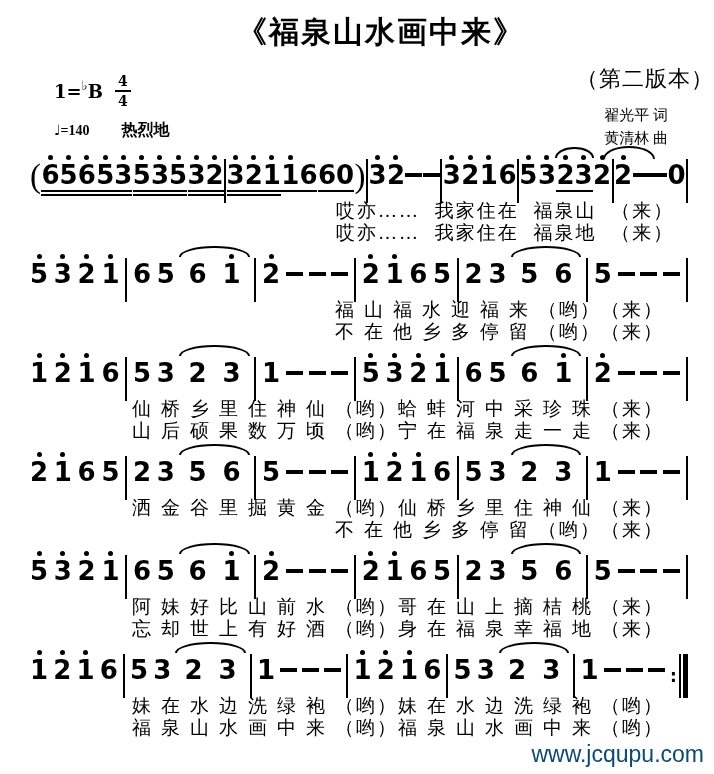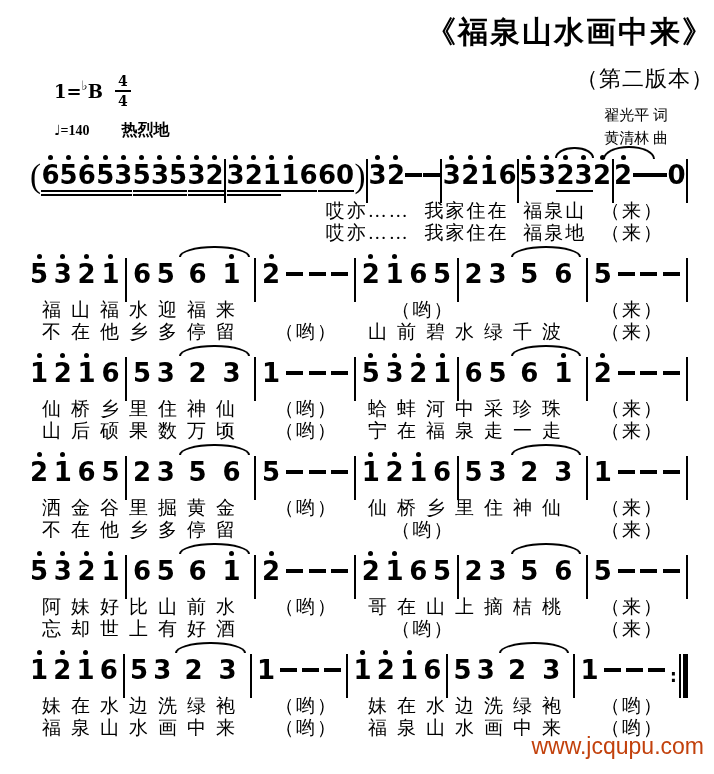--- a/index.html
+++ b/index.html
@@ -2,21 +2,21 @@
 <html><head>
 <meta charset="utf-8">
 <style>
   html,body { margin:0; padding:0; }
   body {
     width:714px; height:774px; position:relative; overflow:hidden;
     background:#ffffff; color:#000;
     font-family:"Liberation Serif", serif;
   }
   .title {
-    position:absolute; top:12px; left:0; right:0; text-align:right;
+    position:absolute; top:12px; left:0; right:0; text-align:center;
     font-family:"Liberation Sans", sans-serif; font-weight:bold;
     font-size:30px; letter-spacing:2px;padding-left:48px;
   }
   .subtitle {
     position:absolute; top:64px; left:0; right:0; text-align:right;
     font-size:22px; letter-spacing:1px;
   }
   .keysig {
     position:absolute; left:54px; top:74px; display:flex; align-items:center;
     font-family:"DejaVu Serif", serif; font-weight:bold; font-size:18px;
@@ -59,30 +59,30 @@
     position:absolute; left:55%; top:-9px; width:52px; height:13px;
     border:2px solid #000; border-bottom:none; box-sizing:border-box;
     border-radius:50% 50% 0 0 / 100% 100% 0 0; pointer-events:none; z-index:3;
   }
   .repend { display:flex; align-items:center; margin-top:4px; height:44px; gap:2px; }
   .repend .colon { font-size:17px; font-weight:bold; line-height:44px; font-family:"DejaVu Sans",sans-serif; }
   .repend .thin { width:2px; height:44px; background:#000; }
   .repend .thick { width:5px; height:44px; background:#000; }
 
   .lyr {
-    display:flex; justify-content:space-between; align-items:baseline;
+    display:flex; justify-content:flex-end; align-items:baseline;
     font-size:19px; line-height:21px; height:21px; padding:1px 24px 0 12px;
     white-space:nowrap;
   }
   .lyr .seg { letter-spacing:10px; }
   .lyr .par { letter-spacing:2px; }
-  .lyr.indent { justify-content:flex-end; padding-left:316px; letter-spacing:2px; word-spacing:8px; }
+  .lyr.indent { justify-content:center; padding-left:316px; letter-spacing:2px; word-spacing:8px; }
 
   .watermark {
-    position:absolute; right:10px; bottom:14px; font-size:23px; color:#c2410c;
+    position:absolute; right:10px; bottom:6px; font-size:23px; color:#0c4a6e;
     font-family:"Liberation Sans", sans-serif; text-decoration:none; cursor:pointer;
   }
 </style>
 </head>
 <body>
 
 <div class="title">《福泉山水画中来》</div>
 <div class="subtitle">（第二版本）</div>
 
 <div class="keysig">
@@ -493,21 +493,20 @@
         <span class="bar"></span>
       </div>
       <div class="lyr">
         <span class="seg">福山福水迎福来</span>
         <span class="par">（哟）</span>
         <span class="par">（来）</span>
       </div>
       <div class="lyr">
         <span class="seg">不在他乡多停留</span>
         <span class="par">（哟）</span>
-        <span class="seg">山前碧水绿千波</span>
         <span class="par">（来）</span>
       </div>
     </div>
     <div class="system">
       <div class="notes-row">
         <span class="tok">
           <span class="chars">
             <span class="ch">
               <span class="dot"></span>
               <span class="num">1</span>
@@ -990,20 +989,21 @@
       </div>
       <div class="lyr">
         <span class="seg">阿妹好比山前水</span>
         <span class="par">（哟）</span>
         <span class="seg">哥在山上摘桔桃</span>
         <span class="par">（来）</span>
       </div>
       <div class="lyr">
         <span class="seg">忘却世上有好酒</span>
         <span class="par">（哟）</span>
+        <span class="seg">身在福泉幸福地</span>
         <span class="par">（来）</span>
       </div>
     </div>
     <div class="system">
       <div class="notes-row">
         <span class="tok">
           <span class="chars">
             <span class="ch">
               <span class="dot"></span>
               <span class="num">1</span>

